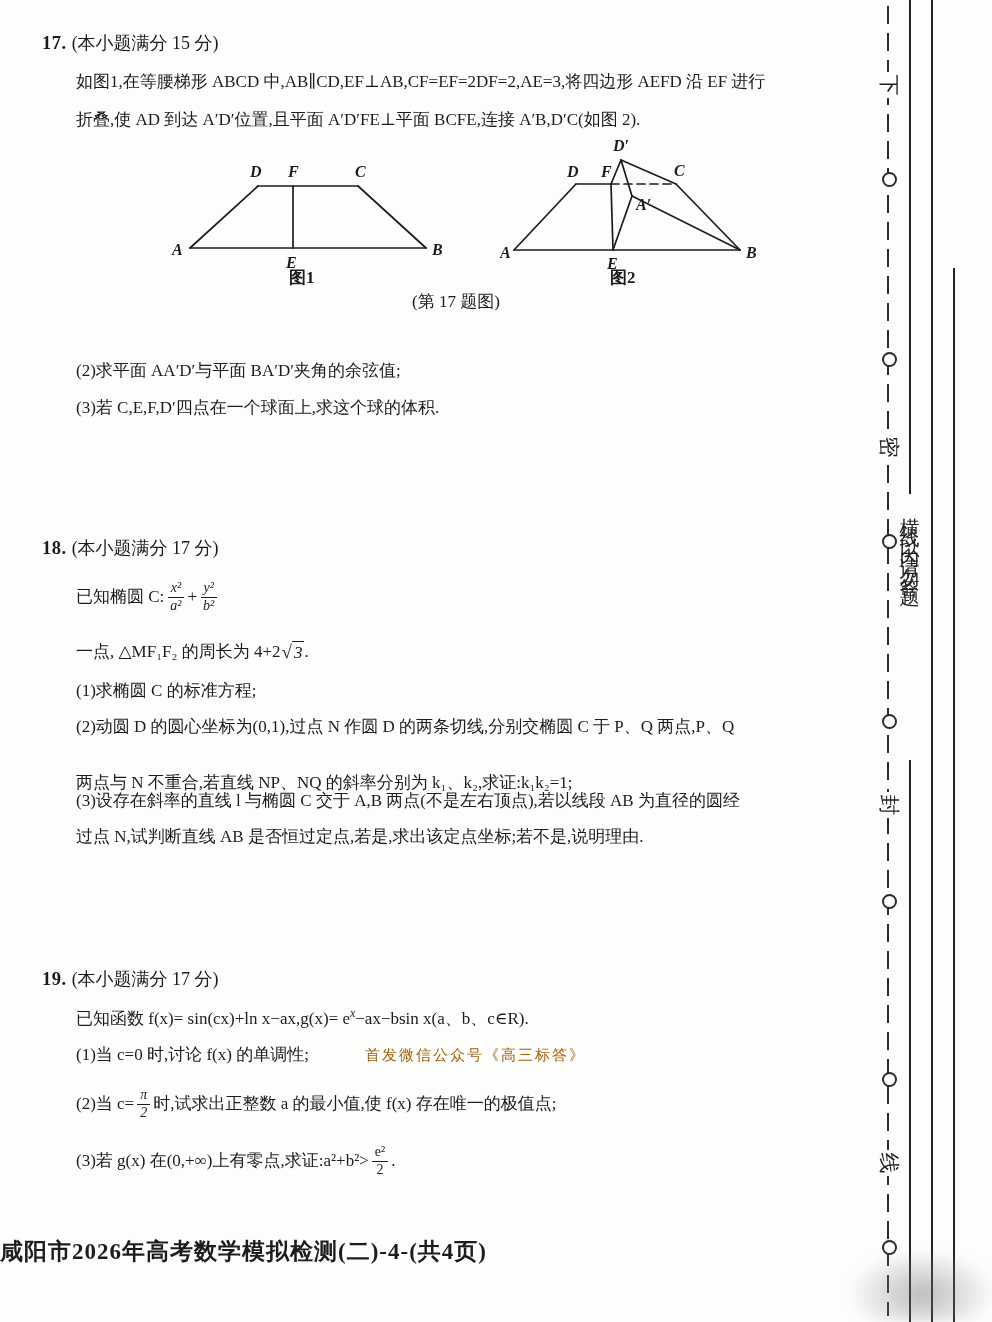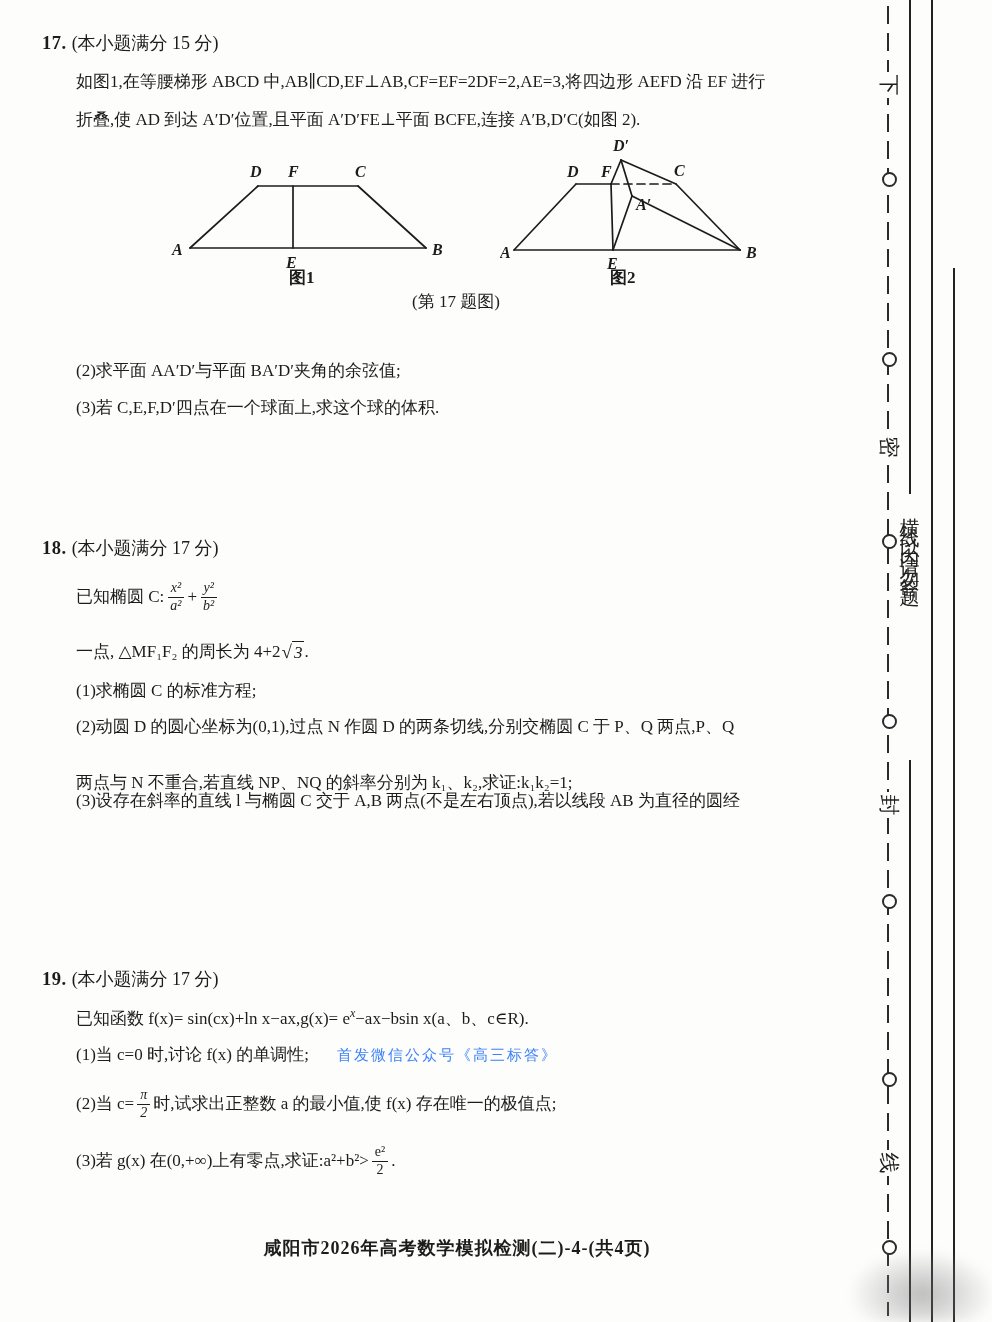--- a/index.html
+++ b/index.html
@@ -10,30 +10,30 @@
   .qtitle{font-size:18px;margin-left:5px;}
   .mathline{display:flex;align-items:center;}
   .frac{display:inline-flex;flex-direction:column;align-items:center;
         font-size:14px;line-height:1.2;margin:0 3px;font-style:italic;}
   .frac .num{border-bottom:1.4px solid #1c1c1c;padding:0 3px;display:block;}
   .frac .den{padding:0 3px;display:block;}
   .sqrt-sym{font-size:19px;margin-left:1px;}
   .radicand{border-top:1.4px solid #1c1c1c;padding:0 2px;font-style:italic;}
   .wm-gray{font-size:13.5px;color:#4c4c4c;margin-left:10px;letter-spacing:1.5px;
            font-family:"Liberation Sans","DejaVu Sans",sans-serif;}
-  .wm-pink{font-size:15px;color:#3b82f6;margin-left:28px;letter-spacing:2px;
+  .wm-pink{font-size:15px;color:#a16207;margin-left:56px;letter-spacing:2px;
            font-family:"Liberation Sans","DejaVu Sans",sans-serif;}
   .figcap{position:absolute;font-weight:700;font-size:17px;white-space:nowrap;}
   .fig svg{display:block;}
   .edge{stroke:#1c1c1c;stroke-width:1.7;fill:none;stroke-linecap:round;}
   .edge-dash{stroke-dasharray:8 5;}
   .vlabel{font-family:"Liberation Serif","DejaVu Serif",serif;font-style:italic;
           font-weight:700;font-size:16px;fill:#1c1c1c;}
-  .footer{position:absolute;left:0;top:1236px;width:914px;text-align:center;
-          font-weight:700;font-size:18px;letter-spacing:1px;}
+  .footer{position:absolute;left:0;top:1236px;width:914px;
+          font-weight:700;font-size:23px;letter-spacing:1px;}
   
   .seal-dash{position:absolute;left:887px;top:6px;width:2.4px;height:1310px;
              background:repeating-linear-gradient(to bottom,#2b2b2b 0 18px,transparent 18px 27px);}
   .seal-circle{position:absolute;width:11px;height:11px;border:2.2px solid #2b2b2b;
                border-radius:50%;background:#fff;left:882px;}
   .seal-char{position:absolute;left:876px;width:26px;height:30px;background:#fdfdfc;
              font-size:21px;text-align:center;line-height:30px;transform:rotate(90deg);}
   .seal-notice{position:absolute;left:897px;top:502px;writing-mode:vertical-rl;
                font-size:20px;letter-spacing:10px;color:#222;}
   .vline{position:absolute;background:#222;}
@@ -116,20 +116,21 @@
   <div class="row mathline" style="left:76px;top:640px;">
     <span>一点, △MF₁F₂ 的周长为 4+2</span>
       <span class="sqrt-sym">√</span>
       <span class="radicand">3</span>
       <span>.</span>
   </div>
   <div class="row" style="left:76px;top:680px;">(1)求椭圆 C 的标准方程;</div>
   <div class="row" style="left:76px;top:716px;">(2)动圆 D 的圆心坐标为(0,1),过点 N 作圆 D 的两条切线,分别交椭圆 C 于 P、Q 两点,P、Q</div>
   <div class="row" style="left:76px;top:753px;margin-top:19px;">两点与 N 不重合,若直线 NP、NQ 的斜率分别为 k₁、k₂,求证:k₁k₂=1;</div>
   <div class="row" style="left:76px;top:790px;">(3)设存在斜率的直线 l 与椭圆 C 交于 A,B 两点(不是左右顶点),若以线段 AB 为直径的圆经</div>
+  <div class="row" style="left:76px;top:826px;">过点 N,试判断直线 AB 是否恒过定点,若是,求出该定点坐标;若不是,说明理由.</div>
 
   <div class="row" style="left:42px;top:968px;">
     <span class="qnum">19.</span><span class="qtitle">(本小题满分 17 分)</span>
   </div>
   <div class="row" style="left:76px;top:1006px;">
     <span>已知函数 f(x)= sin(cx)+ln x−ax,g(x)= e</span><sup style="font-style:italic;font-size:12px;">x</sup><span>−ax−bsin x(a、b、c∈R).</span>
   </div>
   <div class="row" style="left:76px;top:1044px;">
     <span>(1)当 c=0 时,讨论 f(x) 的单调性;</span><span class="wm-pink">首发微信公众号《高三标答》</span>
   </div>

